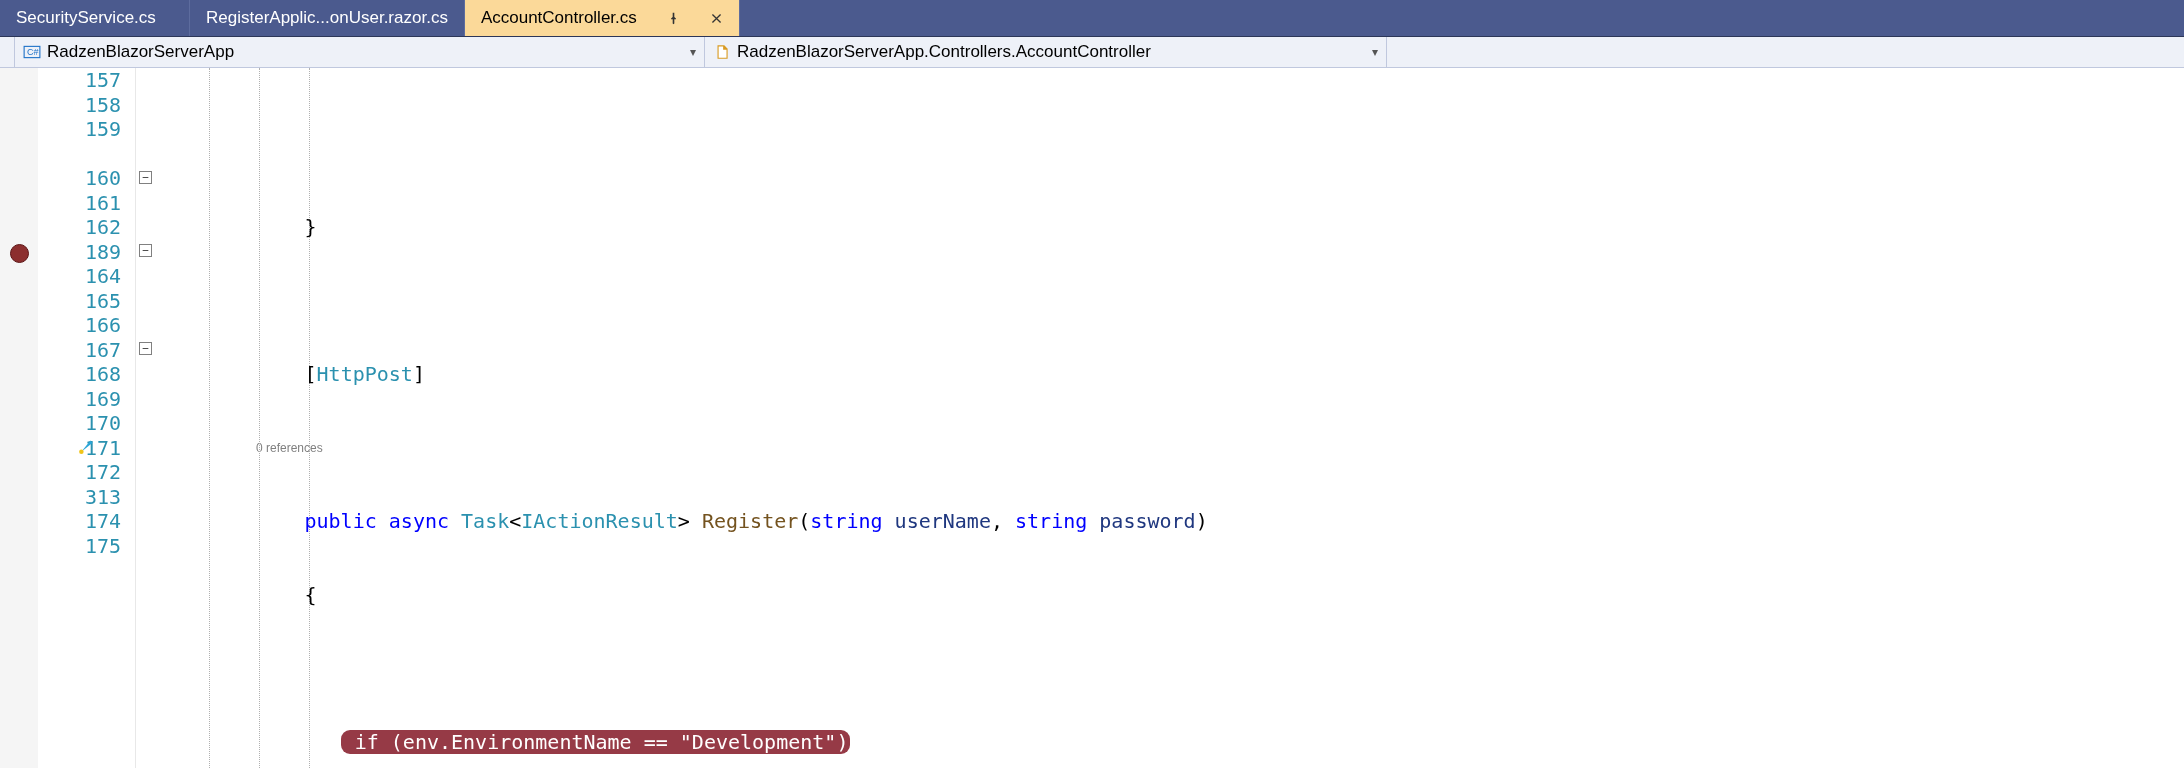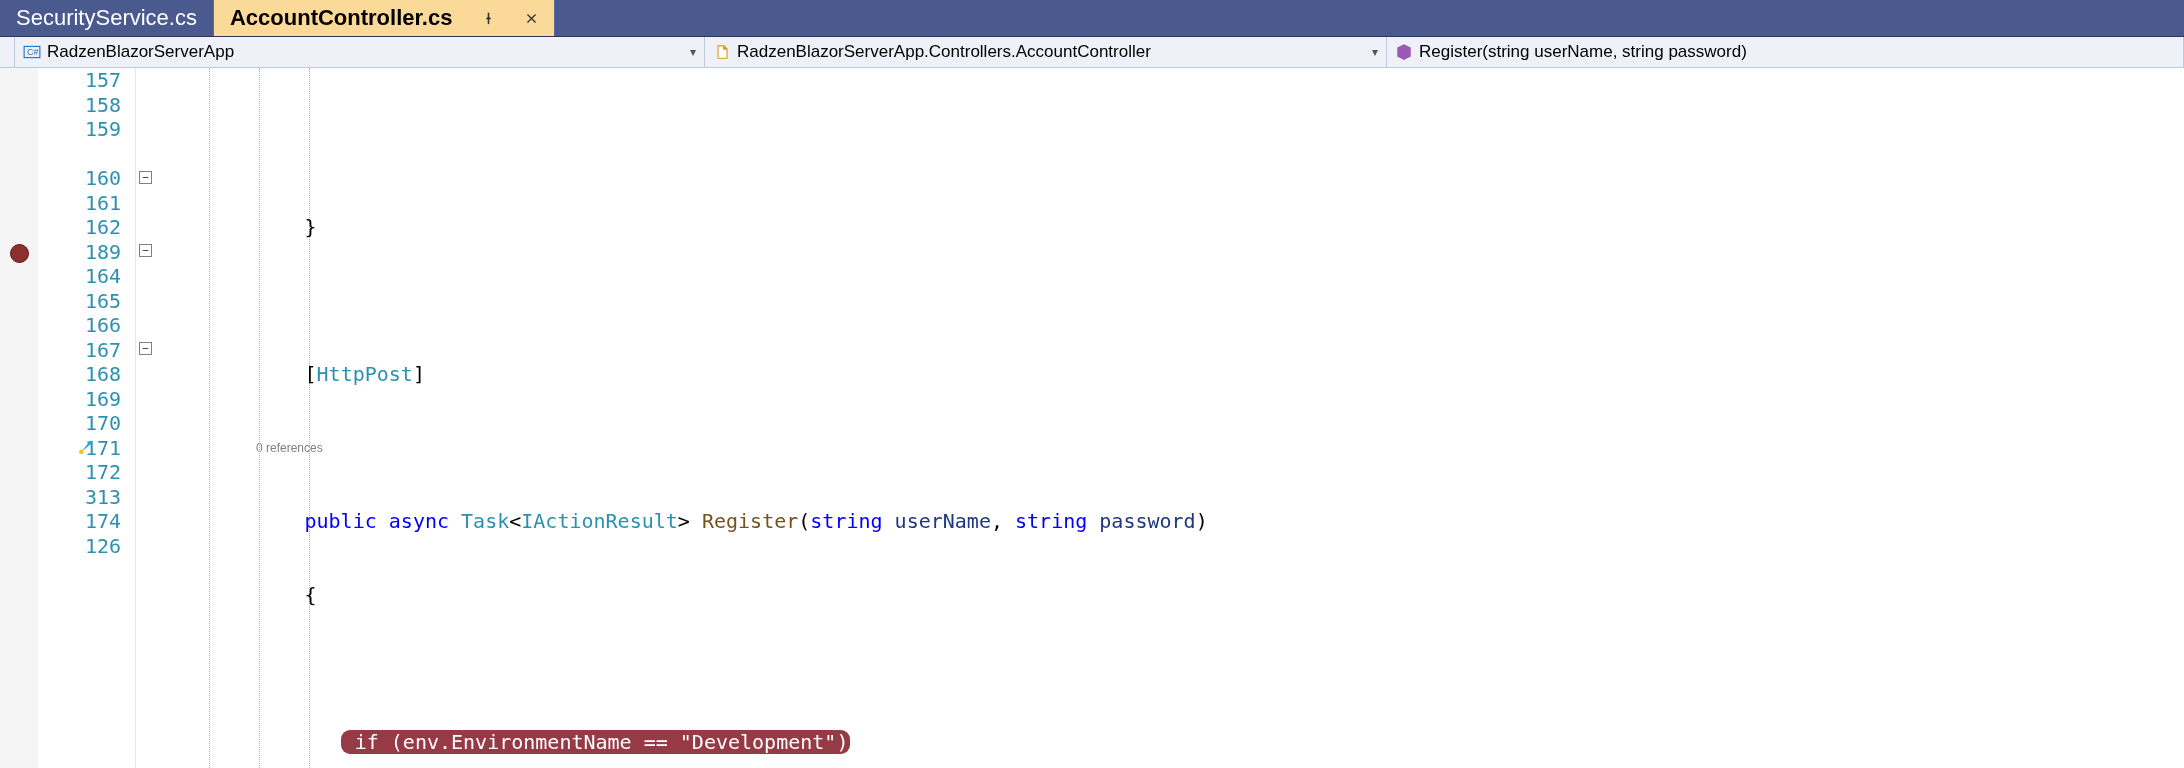--- a/index.html
+++ b/index.html
@@ -23,23 +23,23 @@
     --comment:#808080;
     --punc:#000;
     --highlighted-line:#f1f2f5;
     --break-bg:#963a46;
     --break-fg:#ffffff;
     --break-gutter:#8c2f2f;
   }
 
   
   .tab-bar{height:36px;background:var(--tab-bar-bg);display:flex;align-items:stretch;border-bottom:1px solid #2c3658;}
-  .tab{display:flex;align-items:center;padding:12px 16px;color:var(--tab-text);font-size:22px;
+  .tab{display:flex;align-items:center;padding:12px 16px;color:var(--tab-text);font-size:17px;
        border-right:1px solid var(--tab-inactive-border);cursor:pointer;min-width:190px;box-sizing:border-box;}
-  .tab.active{background:var(--tab-active-bg);color:var(--tab-active-text);font-weight:700;gap:20px;}
+  .tab.active{background:var(--tab-active-bg);color:var(--tab-active-text);font-weight:400;gap:20px;}
   .tab .close, .tab .pin{margin-left:10px;display:inline-flex;align-items:center;}
   .tab .close svg, .tab .pin svg{width:13px;height:13px;}
   .tab-gap{flex:1;background:var(--tab-bar-bg);}
 
   
   .nav-row{height:30px;background:var(--nav-bg);border-bottom:1px solid var(--nav-border);display:flex;}
   .nav-cell{display:flex;align-items:center;padding:0 8px;border-right:1px solid var(--nav-border);font-size:17px;color:#000;box-sizing:border-box;}
   .nav-cell.proj{width:690px;}
   .nav-cell.cls{width:682px;}
   .nav-cell.mth{flex:1;min-width:0;overflow:hidden;white-space:nowrap;}
@@ -83,20 +83,23 @@
   .lightbulb{position:absolute;width:18px;height:18px;}
   .lightbulb svg{width:18px;height:18px;}
 </style>
 </head>
 <body>
 
 <div class="tab-bar">
   <div class="tab">
     <span>SecurityService.cs</span>
   </div>
+  <div class="tab">
+    <span>RegisterApplic...onUser.razor.cs</span>
+  </div>
   <div class="tab active">
     <span>AccountController.cs</span>
     <span class="pin">
       <svg viewBox="0 0 16 16">
           <path fill="#333" d="M9 1v5l2 2v1H9v5L8 15l-1-1V9H5V8l2-2V1h2z"></path>
         </svg>
     </span>
     <span class="close">
       <svg viewBox="0 0 16 16">
           <path stroke="#333" stroke-width="1.6" d="M3 3l10 10M13 3L3 13"></path>
@@ -120,28 +123,20 @@
   </div>
   <div class="nav-cell cls">
     <span class="nav-icon">
       <svg viewBox="0 0 16 16">
           <path fill="#d89b23" d="M4 2h6l3 3v9H4z"></path>
           <path fill="#fff" d="M5 3h4v3h3v7H5z"></path>
         </svg>
     </span>
     <span class="nav-text">RadzenBlazorServerApp.Controllers.AccountController</span>
     <span class="nav-caret">▾</span>
-  </div>
-  <div class="nav-cell mth">
-    <span class="nav-icon">
-      <svg viewBox="0 0 16 16">
-          <path fill="#9b59b6" d="M8 1l6 3v8l-6 3-6-3V4z"></path>
-        </svg>
-    </span>
-    <span class="nav-text">Register(string userName, string password)</span>
   </div>
 </div>
 
 <div class="editor">
 
   <div class="breakpoint-col">
     <div class="breakpoint-dot" style="top:176px;"></div>
   </div>
 
   <div class="ln-col">
@@ -157,21 +152,21 @@
     <div>165</div>
     <div>166</div>
     <div>167</div>
     <div>168</div>
     <div>169</div>
     <div>170</div>
     <div>171</div>
     <div>172</div>
     <div>313</div>
     <div>174</div>
-    <div>126</div>
+    <div>175</div>
 
     <div class="lightbulb" style="left:78px;top:368px;">
       <svg viewBox="0 0 16 16">
           <path fill="#2aa5d6" d="M3 13l8-10 2 2-10 8z"></path>
           <circle cx="3" cy="13" r="2" fill="#f0c419"></circle>
         </svg>
     </div>
   </div>
 
   <div class="outline-col">

